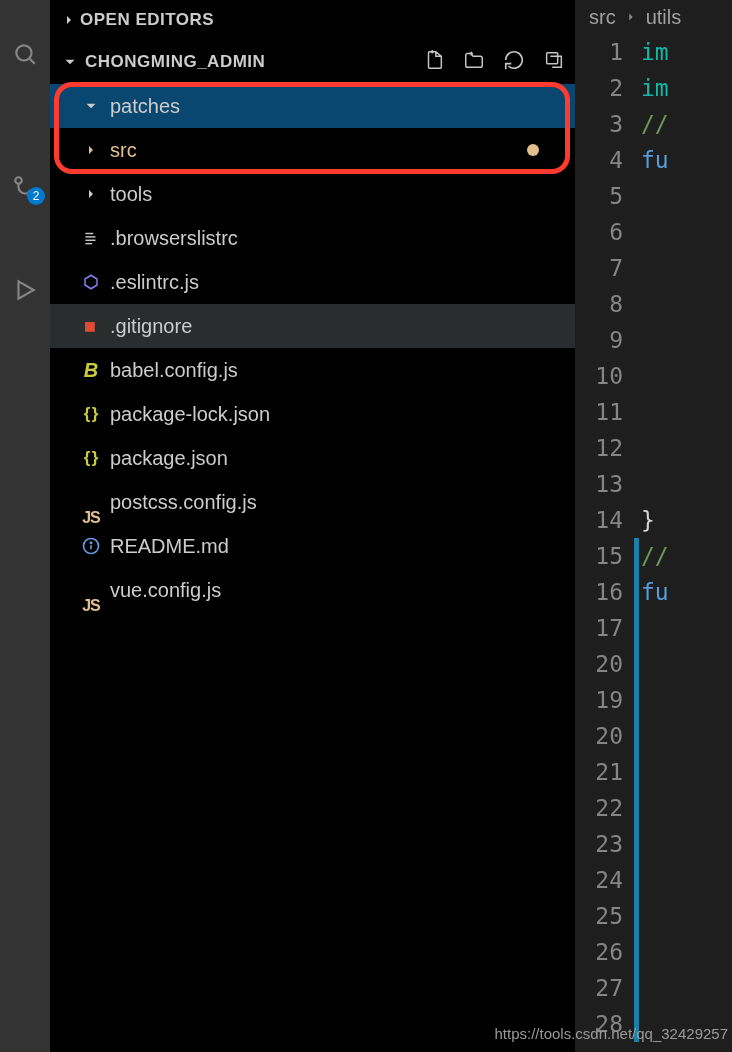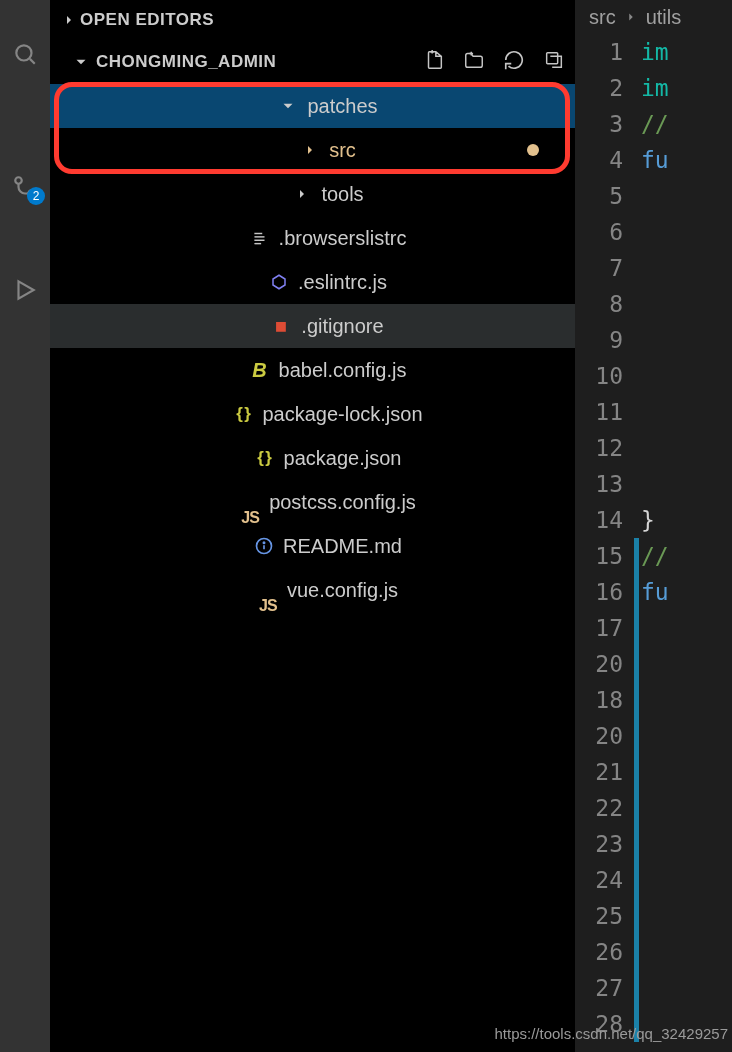--- a/index.html
+++ b/index.html
@@ -68,21 +68,21 @@
   .section-header .chev {
     width: 22px;
     display:flex;justify-content:center;
     color:#cccccc;
     font-size:18px;
   }
   .project-header {
     height: 44px;
     display: flex;
     align-items: center;
-    padding-left: 16px;
+    padding-left: 5px;
     font-size: 17px;
     font-weight: 700;
     letter-spacing: 0.5px;
   }
   .project-header .chev {
     width: 30px;
     display:flex;justify-content:center;
     font-size:20px;
   }
   .project-actions {
@@ -108,21 +108,21 @@
   .tree-row.mod { color: #e2c08d; }
   .tree-row.hover-bg { background: #2a2d2e; }
   .tree-icon {
     width: 26px;
     display:flex;
     justify-content:center;
     align-items:center;
     font-size:18px;
   }
   .tree-label { padding-left: 6px; }
-  .indent1 { padding-left: 28px; justify-content: center; }
+  .indent1 { padding-left: 28px; }
   .indent2 { padding-left: 48px; }
   .mod-dot {
     position: absolute;
     right: 36px;
     width: 12px;
     height: 12px;
     border-radius: 50%;
     background: #e2c08d;
   }
   .js-icon {
@@ -396,21 +396,21 @@
       <div>9</div>
       <div>10</div>
       <div>11</div>
       <div>12</div>
       <div>13</div>
       <div>14</div>
       <div>15</div>
       <div>16</div>
       <div>17</div>
       <div>20</div>
-      <div>18</div>
+      <div>19</div>
       <div>20</div>
       <div>21</div>
       <div>22</div>
       <div>23</div>
       <div>24</div>
       <div>25</div>
       <div>26</div>
       <div>27</div>
       <div>28</div>
     </div>

